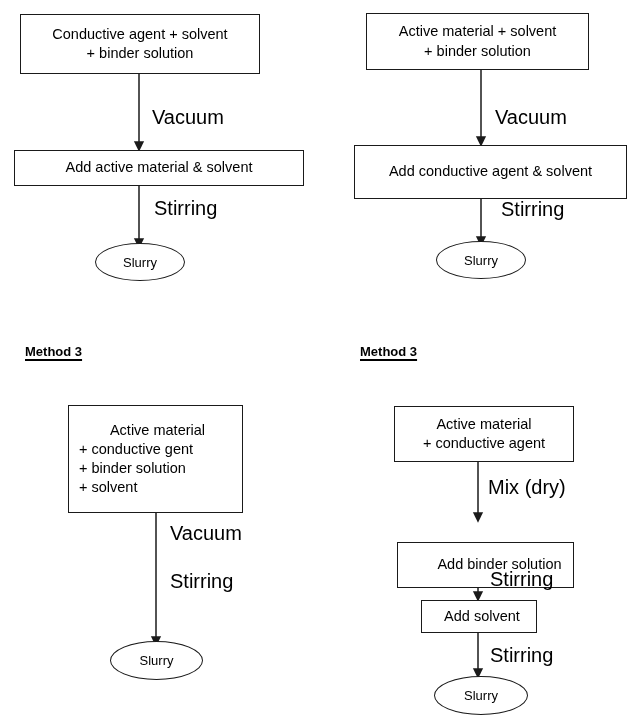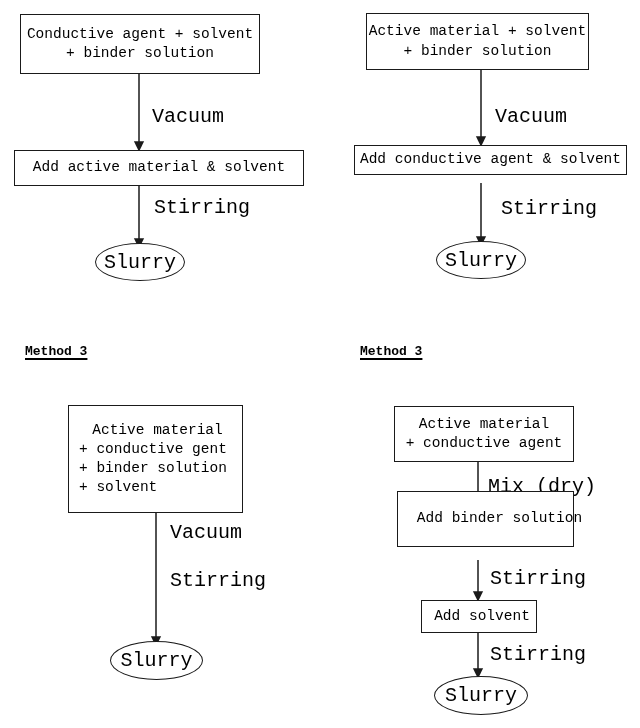--- a/index.html
+++ b/index.html
@@ -14,21 +14,20 @@
     font-family: "Liberation Sans", sans-serif;
     color: #000000;
     overflow: hidden;
   }
   #canvas {
     position: absolute;
     left: 0;
     top: 0;
     width: 640px;
     height: 728px;
-    font-family: Liberation Mono, monospace;
   }
   .node-box {
     position: absolute;
     box-sizing: border-box;
     border: 1.6px solid #1a1a1a;
     background: #ffffff;
     display: flex;
     flex-direction: column;
     align-items: center;
     justify-content: center;
@@ -49,21 +48,21 @@
   }
   .node-ellipse {
     position: absolute;
     box-sizing: border-box;
     border: 1.6px solid #1a1a1a;
     border-radius: 50%;
     background: #ffffff;
     display: flex;
     align-items: center;
     justify-content: center;
-    font-size: 20px;
+    font-size: 13px;
     color: #000000;
   }
   .edge-label {
     position: absolute;
     font-size: 20px;
     line-height: 1;
     color: #000000;
     white-space: pre;
   }
   .section-title {
@@ -127,21 +126,21 @@
     <span>Slurry</span>
   </div>
 
   <div class="node-box" style="left:366px; top:13px; width:223px; height:57px;">
     <span>Active material + solvent</span>
     <span>+ binder solution</span>
   </div>
 
   <div class="edge-label" style="left:495px; top:107px;">Vacuum</div>
 
-  <div class="node-box" style="left:354px; top:145px; width:273px; height:30px;">
+  <div class="node-box" style="left:354px; top:145px; width:273px; height:54px;">
     <span>Add conductive agent &amp; solvent</span>
   </div>
 
   <div class="edge-label" style="left:501px; top:199px;">Stirring</div>
 
   <div class="node-ellipse" style="left:436px; top:241px; width:90px; height:38px;">
     <span>Slurry</span>
   </div>
 
   <div class="section-title" style="left:25px; top:344px;">Method 3</div>
@@ -163,21 +162,21 @@
 
   <div class="section-title" style="left:360px; top:344px;">Method 3</div>
 
   <div class="node-box" style="left:394px; top:406px; width:180px; height:56px;">
     <span>Active material</span>
     <span>+ conductive agent</span>
   </div>
 
   <div class="edge-label" style="left:488px; top:477px;">Mix (dry)</div>
 
-  <div class="node-box" style="left:397px; top:491px; width:177px; height:56px;padding-left:28px;">
+  <div class="node-box" style="left:397px; top:542px; width:177px; height:46px;padding-left:28px;">
     <span>Add binder solution</span>
   </div>
 
   <div class="edge-label" style="left:490px; top:569px;">Stirring</div>
 
   <div class="node-box" style="left:421px; top:600px; width:116px; height:33px;padding-left:6px;">
     <span>Add solvent</span>
   </div>
 
   <div class="edge-label" style="left:490px; top:645px;">Stirring</div>

